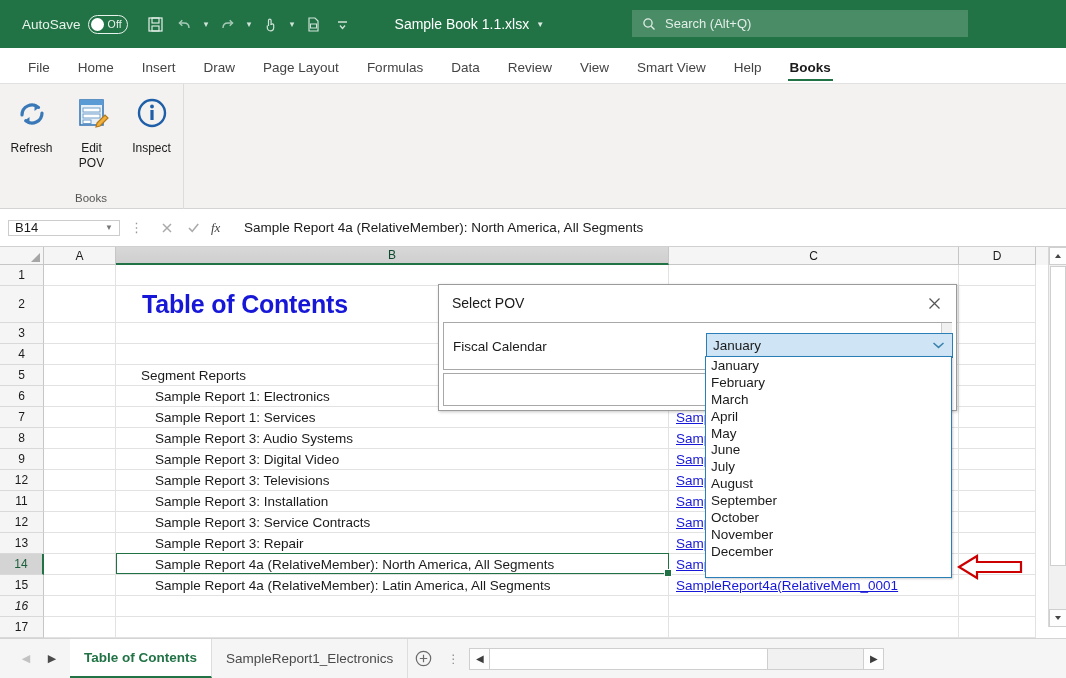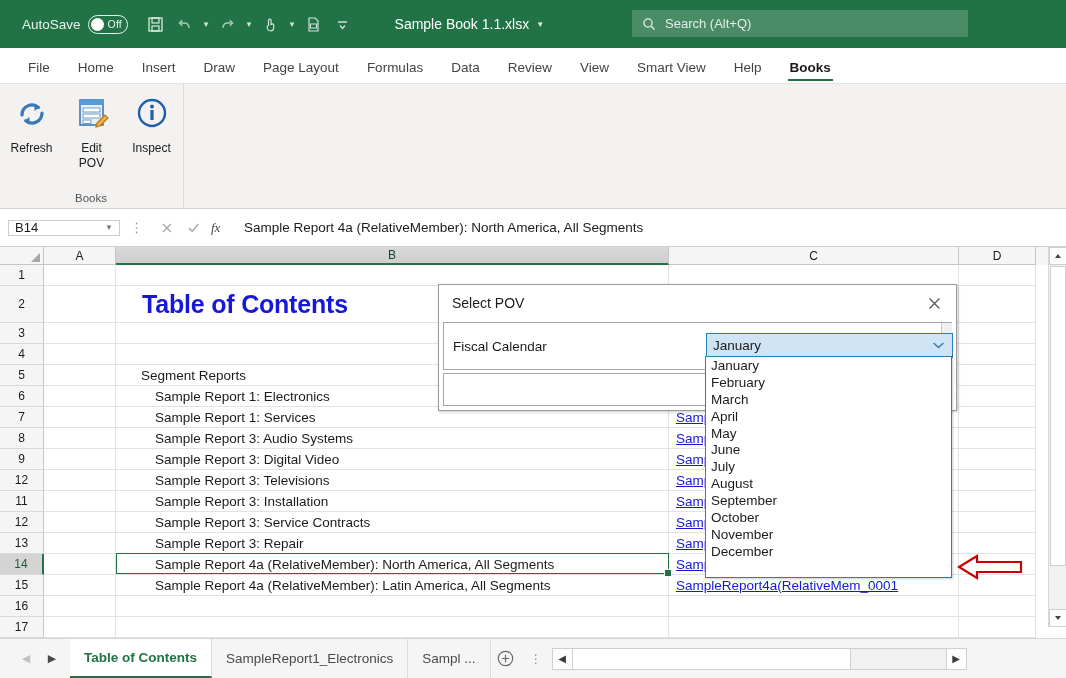--- a/index.html
+++ b/index.html
@@ -609,21 +609,21 @@
         <div class="cell a" style="height: 21px;"></div>
         <div class="cell b" style="height: 21px;">
           <span class="ind2">Sample Report 4a (RelativeMember): Latin America, All Segments</span>
         </div>
         <div class="cell c" style="height: 21px;">
           <span class="link">SampleReport4a(RelativeMem_0001</span>
         </div>
         <div class="cell d" style="height: 21px;"></div>
       </div>
       <div class="body-row" style="height: 21px;">
-        <div class="rowhdr" style="height: 21px;">16</div>
+        <div class="rowhdr" style="height: 21px; font-style: italic;">16</div>
         <div class="cell a" style="height: 21px;"></div>
         <div class="cell b" style="height: 21px;"></div>
         <div class="cell c" style="height: 21px;"></div>
         <div class="cell d" style="height: 21px;"></div>
       </div>
       <div class="body-row" style="height: 21px;">
         <div class="rowhdr" style="height: 21px;">17</div>
         <div class="cell a" style="height: 21px;"></div>
         <div class="cell b" style="height: 21px;"></div>
         <div class="cell c" style="height: 21px;"></div>
@@ -697,21 +697,20 @@
 </div>
 
 <div class="sheettabs">
   <div class="nav-arrows">
     <span class="nav-arrow">◀</span>
     <span class="nav-arrow en">▶</span>
   </div>
   <div id="stabs" style="display:flex;align-items:center;height:39px;">
       <div class="stab active">Table of Contents</div>
       <div class="stab">SampleReport1_Electronics</div>
-      <div class="stab">Sampl ...</div>
     </div>
   <span class="addsheet">
     <svg width="17" height="17" viewBox="0 0 17 17">
         <circle cx="8.5" cy="8.5" r="7.2" fill="none" stroke="#6a6a6a" stroke-width="1.2"></circle>
         <path d="M8.5 4.8v7.4M4.8 8.5h7.4" stroke="#6a6a6a" stroke-width="1.2"></path>
       </svg>
   </span>
   <span class="tabs-dots">⋮</span>
   <div class="hscroll">
     <div class="hsb-arrow">◀</div>

